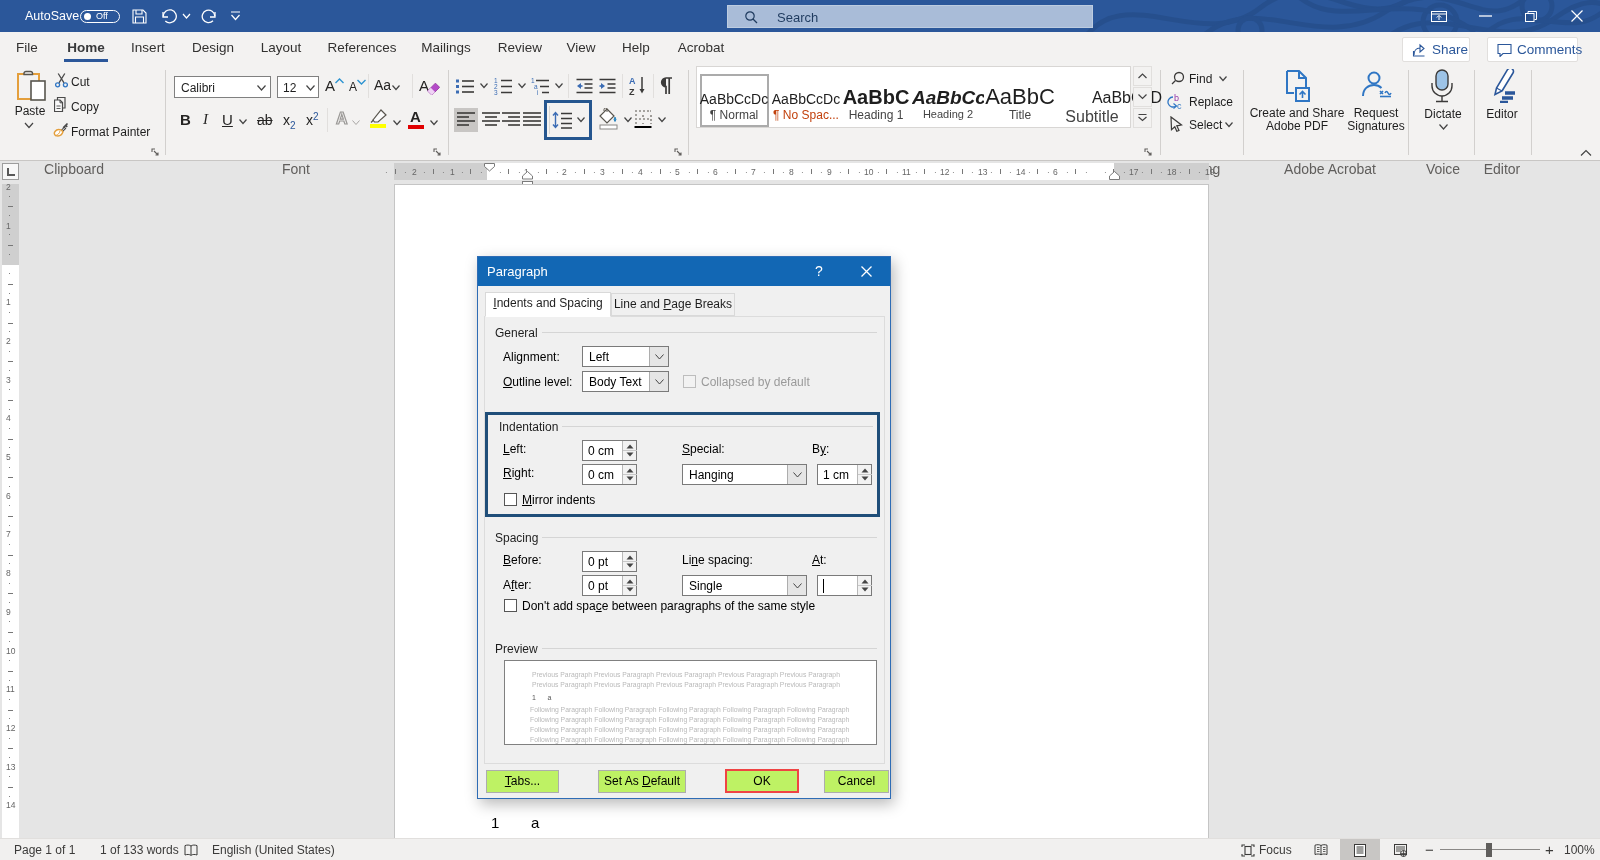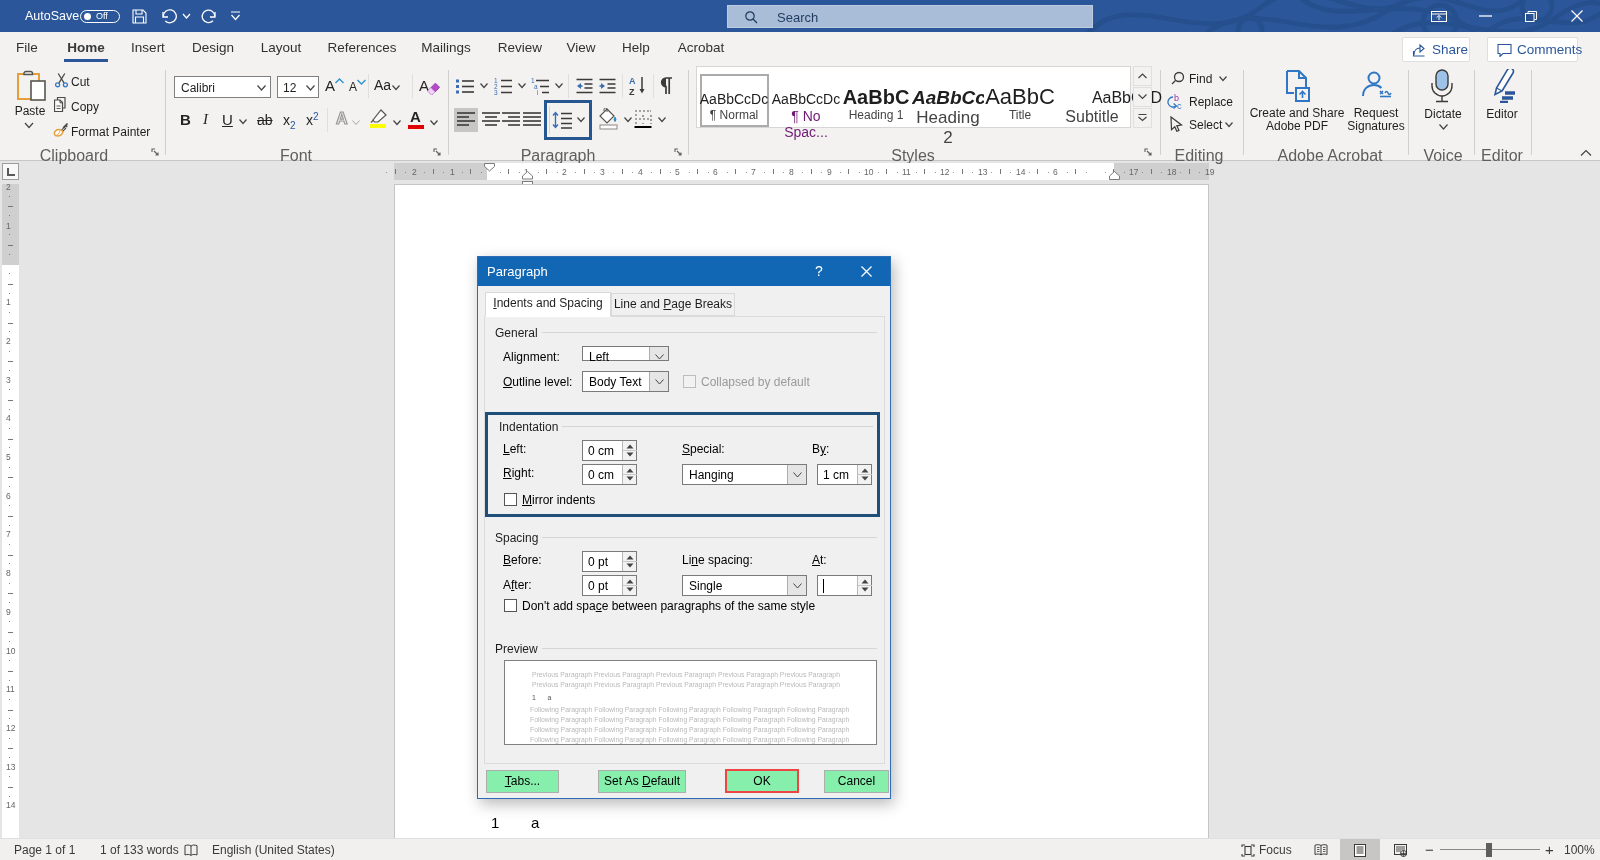--- a/index.html
+++ b/index.html
@@ -13,21 +13,21 @@
 #searchbox { left:727px; top:5px; width:366px; height:23px; background:#a9bcd8; border:1px solid #bdcce0; color:#1f3b5f; font-size:13px; }
 
 #tabrow { left:0; top:32px; width:1600px; height:32px; background:#f3f2f1; }
 .rtab { position:absolute; top:0; height:32px; line-height:32px; font-size:13.5px; color:#323130; text-align:center; }
 .rtab.active { font-weight:bold; color:#38393b; }
 .homeline { left:64px; top:27px; width:44px; height:3px; background:#2b579a; }
 .topbtn { position:absolute; top:5px; height:25px; border:1px solid #e1dfdd; background:#fff; border-radius:2px; color:#2b579a; font-size:13.5px; line-height:23px; }
 
 #ribbon { left:0; top:64px; width:1600px; height:97px; background:#f3f2f1; border-bottom:1px solid #c8c6c4; }
 .gsep { position:absolute; top:6px; width:1px; height:85px; background:#d2d0ce; }
-.glabel { position:absolute; top:83px; height:14px; font-size:16px; color:#605e5c; text-align:center; width:120px; }
+.glabel { position:absolute; top:97px; height:14px; font-size:14px; color:#605e5c; text-align:center; width:120px; }
 .rtext { font-size:12px; color:#1e1e1e; }
 .chev { stroke:#444; stroke-width:1.2; fill:none; }
 
 #corner { left:2px; top:163px; width:17px; height:17px; background:#f8f8f8; border:1px solid #9d9d9d; }
 #hruler { left:394px; top:163px; width:815px; height:17px; background:#cfcfcf; }
 #hruler .white { position:absolute; left:93px; top:0; width:627px; height:17px; background:#fff; }
 .rulnum { position:absolute; top:4px; font-size:8.5px; color:#666; }
 .ruldot { position:absolute; top:5px; font-size:8px; color:#777; }
 #vruler { left:2px; top:184px; width:17px; height:654px; background:#cfcfcf; }
 #vruler .white { position:absolute; left:0; top:81px; width:17px; height:573px; background:#fff; }
@@ -44,21 +44,21 @@
 .secline { position:absolute; height:1px; background:#d5d5d5; }
 .dlabel { position:absolute; font-size:12px; color:#000; white-space:nowrap; }
 .combo { position:absolute; background:#fff; border:1px solid #7a7a7a; }
 .combo .ctext { position:absolute; left:6px; top:3px; font-size:12px; color:#000; }
 .combo .carea { position:absolute; right:0; top:0; width:19px; height:100%; background:#e5e5e5; border-left:1px solid #adadad; }
 .spin { position:absolute; background:#fff; border:1px solid #7a7a7a; }
 .spin .stext { position:absolute; left:5px; top:3px; font-size:12px; color:#000; }
 .spin .sarea { position:absolute; right:0; top:0; width:14px; height:100%; border-left:1px solid #b8b8b8; background:#f2f2f2; }
 .cbox { position:absolute; width:13px; height:13px; background:#fff; border:1px solid #555; }
 .cbox.dis { border-color:#bdbdbd; background:#f2f2f2; }
-.dbtn { position:absolute; height:23px; background:#86efac; border:1px solid #adadad; font-size:12px; text-align:center; color:#000; }
+.dbtn { position:absolute; height:23px; background:#bef264; border:1px solid #adadad; font-size:12px; text-align:center; color:#000; }
 u { text-decoration:underline; }
 
 #statusbar { left:0; top:838px; width:1600px; height:22px; background:#f1f0ef; border-top:1px solid #e1dfdd; font-size:12px; color:#3b3a39; }
 .sb { position:absolute; top:0; height:22px; line-height:22px; }
 </style>
 </head>
 <body>
 <div id="app">
 
 <div id="tabrow" class="abs">
@@ -383,23 +383,23 @@
       </svg>
 <div class="abs" style="left:696px; top:2px; width:435px; height:62px; background:#fff; border:1px solid #d8d6d4;"></div>
 <div class="abs" style="left:700px; top:10px; width:69px; height:53px; border:2px solid #ababab;"></div>
 <div class="abs" style="left:698px; top:27px; width:72px; height:22px; overflow:hidden; text-align:center; font-size:14px; font-weight:400; font-style:normal; color:#1e1e1e; white-space:nowrap;">AaBbCcDc</div>
 <div class="abs" style="left:770px; top:27px; width:72px; height:22px; overflow:hidden; text-align:center; font-size:14px; font-weight:400; font-style:normal; color:#1e1e1e; white-space:nowrap;">AaBbCcDc</div>
 <div class="abs" style="left:840px; top:22px; width:72px; height:22px; overflow:hidden; text-align:center; font-size:20px; font-weight:600; font-style:normal; color:#1e1e1e; white-space:nowrap;">AaBbC</div>
 <div class="abs" style="left:912px; top:23px; width:72px; height:22px; overflow:hidden; text-align:center; font-size:19px; font-weight:600; font-style:italic; color:#1e1e1e; white-space:nowrap;">AaBbCϲ</div>
 <div class="abs" style="left:984px; top:20px; width:72px; height:22px; overflow:hidden; text-align:center; font-size:22px; font-weight:400; font-style:normal; color:#1e1e1e; white-space:nowrap;">AaBbC</div>
 <div class="abs" style="left:1091px; top:25px; width:72px; height:22px; overflow:hidden; text-align:center; font-size:16px; font-weight:400; font-style:normal; color:#1e1e1e; white-space:nowrap;">AaBbCcD</div>
 <div class="abs" style="left:699px; top:44px; width:70px; text-align:center; font-size:12px; color:#444;">¶ Normal</div>
-<div class="abs" style="left:771px; top:44px; width:70px; text-align:center; font-size:14px; color:#701a75;">¶ No Spac...</div>
+<div class="abs" style="left:771px; top:44px; width:70px; text-align:center; font-size:12px; color:#c2410c;">¶ No Spac...</div>
 <div class="abs" style="left:841px; top:44px; width:70px; text-align:center; font-size:12px; color:#444;">Heading 1</div>
-<div class="abs" style="left:913px; top:44px; width:70px; text-align:center; font-size:17px; color:#444;">Heading 2</div>
+<div class="abs" style="left:913px; top:44px; width:70px; text-align:center; font-size:11px; color:#444;">Heading 2</div>
 <div class="abs" style="left:985px; top:44px; width:70px; text-align:center; font-size:12px; color:#444;">Title</div>
 <div class="abs" style="left:1057px; top:44px; width:70px; text-align:center; font-size:16px; color:#444;">Subtitle</div>
 <div class="abs" style="left:1133px; top:2px; width:19px; height:20px; background:#f3f2f1; border:1px solid #e1dfdd;"></div>
 <div class="abs" style="left:1133px; top:23px; width:19px; height:20px; background:#f3f2f1; border:1px solid #e1dfdd;"></div>
 <div class="abs" style="left:1133px; top:44px; width:19px; height:20px; background:#f3f2f1; border:1px solid #e1dfdd;"></div>
 <svg class="abs" style="left:1138px; top:9px;" width="9" height="6" viewBox="0 0 9 6">
         <path d="M0.5 5 L4.5 1 L8.5 5" class="chev"></path>
       </svg>
 <svg class="abs" style="left:1138px; top:30px;" width="9" height="6" viewBox="0 0 9 6">
         <path d="M0.5 0.5 L4.5 4.5 L8.5 0.5" class="chev"></path>
@@ -648,21 +648,21 @@
           <path d="M0.5 0.5 L10.5 10.5 M10.5 0.5 L0.5 10.5" stroke="#fff" stroke-width="1.3"></path>
         </svg>
   </div>
   <div class="dpanel abs"></div>
   <div class="dtab active" style="left:7px; width:126px;"><u>I</u>ndents and Spacing</div>
   <div class="dtab" style="left:133px; width:124px;">Line and <u>P</u>age Breaks</div>
 
   <div class="sechead" style="left:17px; top:69px;">General</div>
   <div class="secline" style="left:64px; top:75px; width:335px;"></div>
   <div class="dlabel" style="left:25px; top:93px;">Ali<u>g</u>nment:</div>
-  <div class="combo" style="left:104px; top:89px; width:87px; height:15px;">
+  <div class="combo" style="left:104px; top:89px; width:87px; height:21px;">
     <div class="ctext">Left</div>
     <div class="carea">
           <svg style="position:absolute;left:5px;top:7px;" width="9" height="6" viewBox="0 0 9 6">
             <path d="M0.5 0.5 L4.5 5 L8.5 0.5" stroke="#444" fill="none"></path>
           </svg>
         </div>
   </div>
   <div class="dlabel" style="left:25px; top:118px;"><u>O</u>utline level:</div>
   <div class="combo" style="left:104px; top:114px; width:87px; height:21px;">
     <div class="ctext">Body Text</div>

